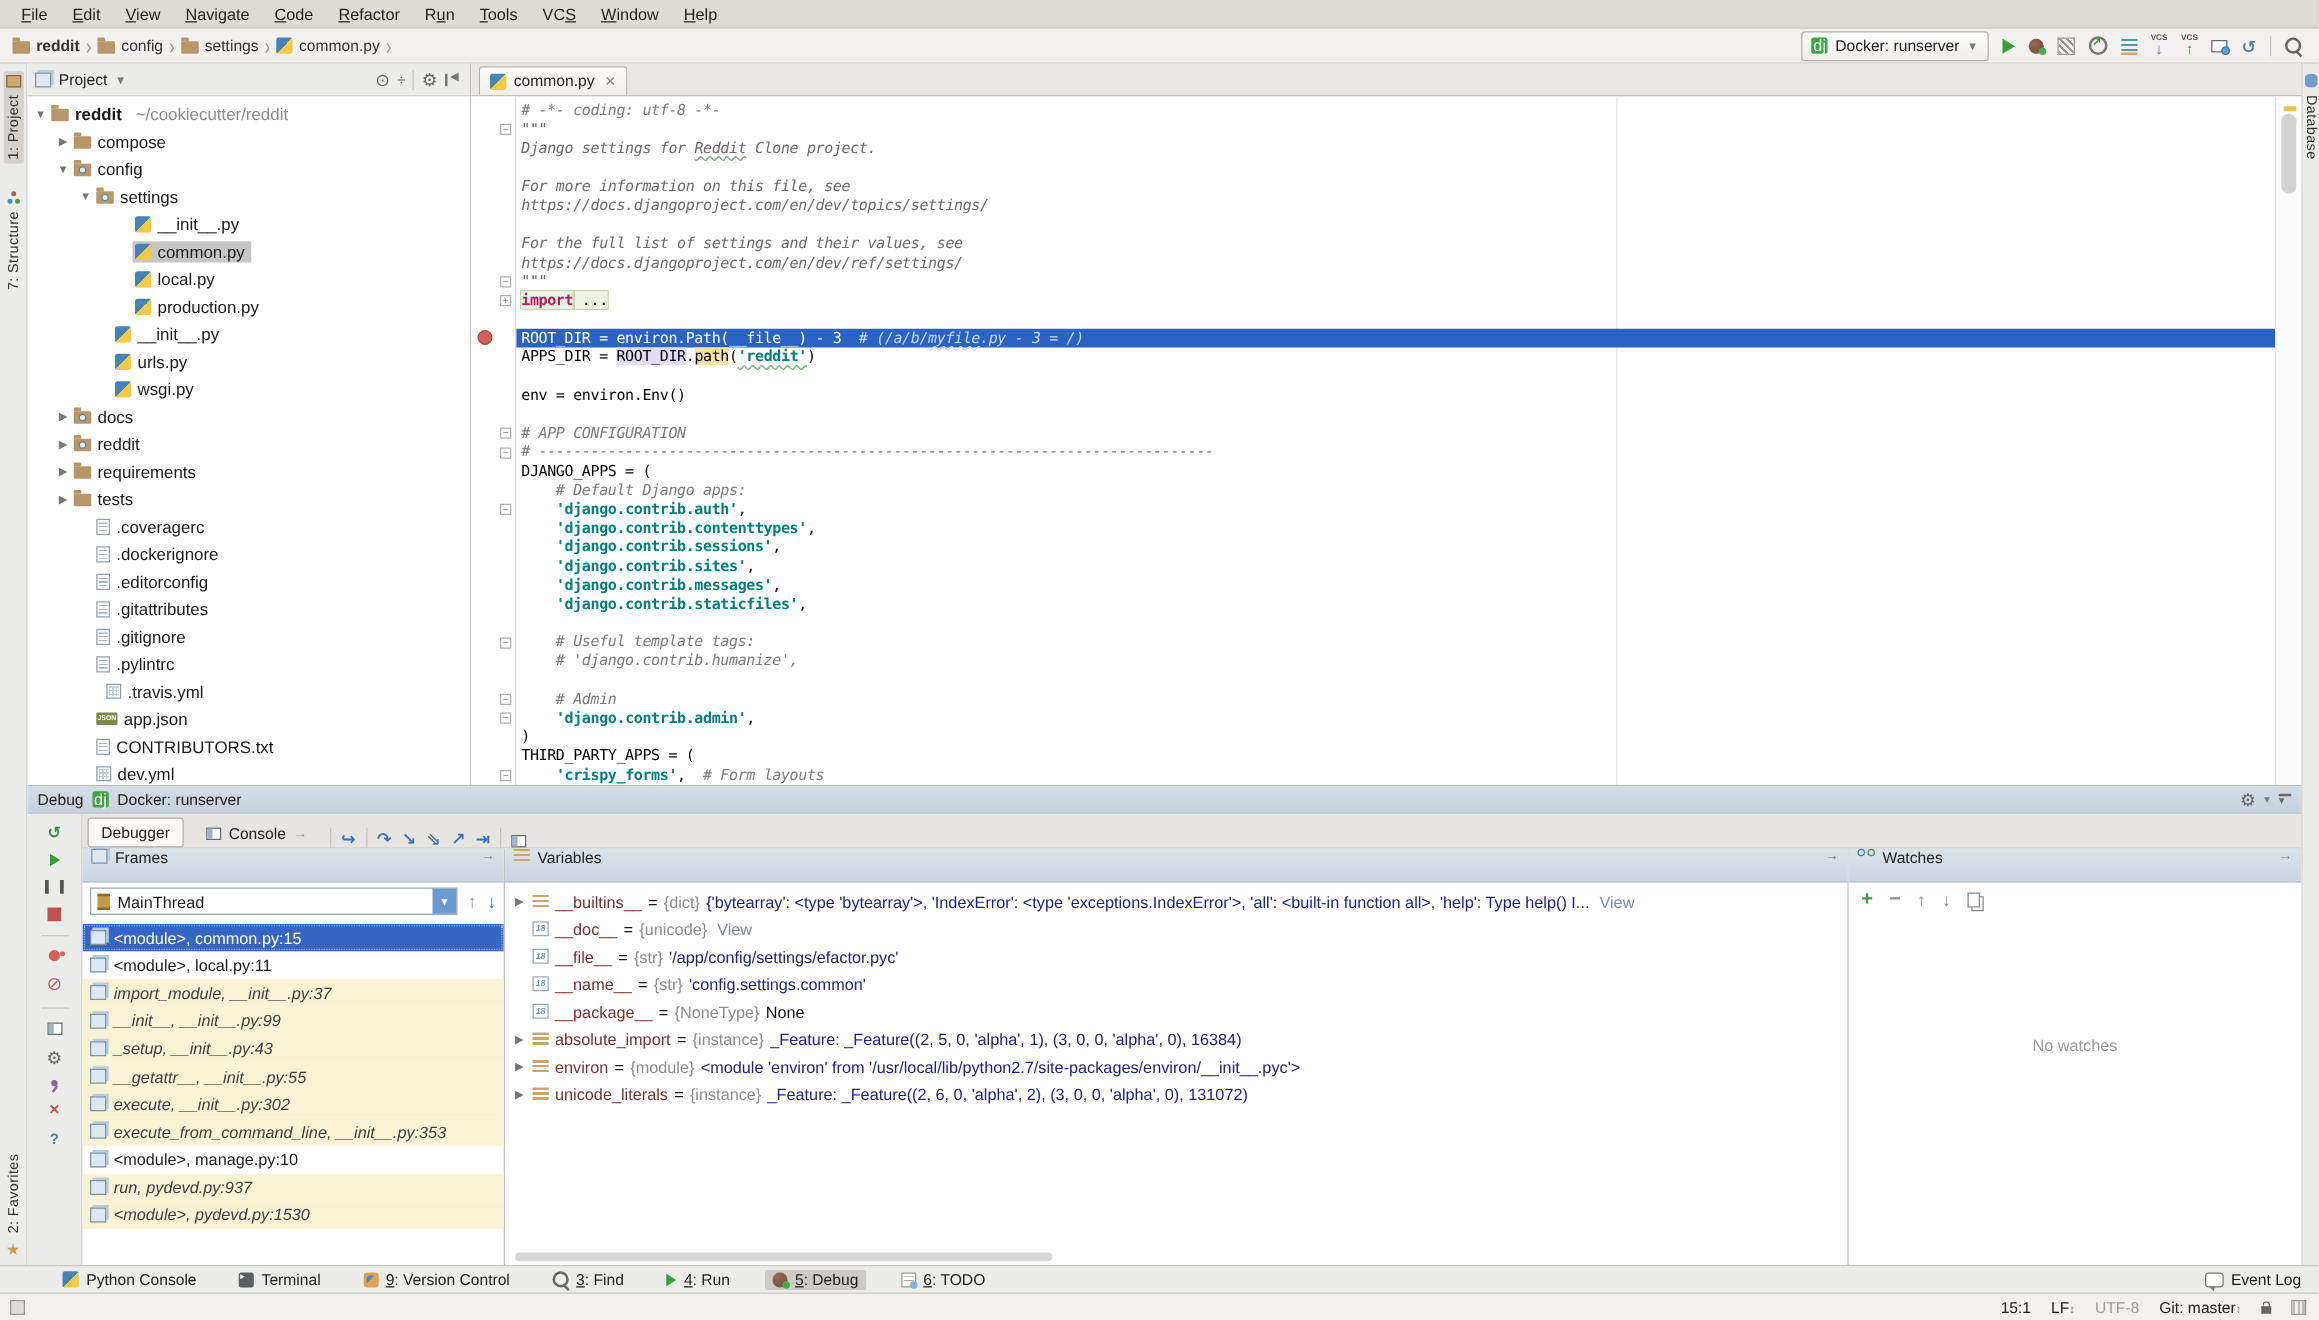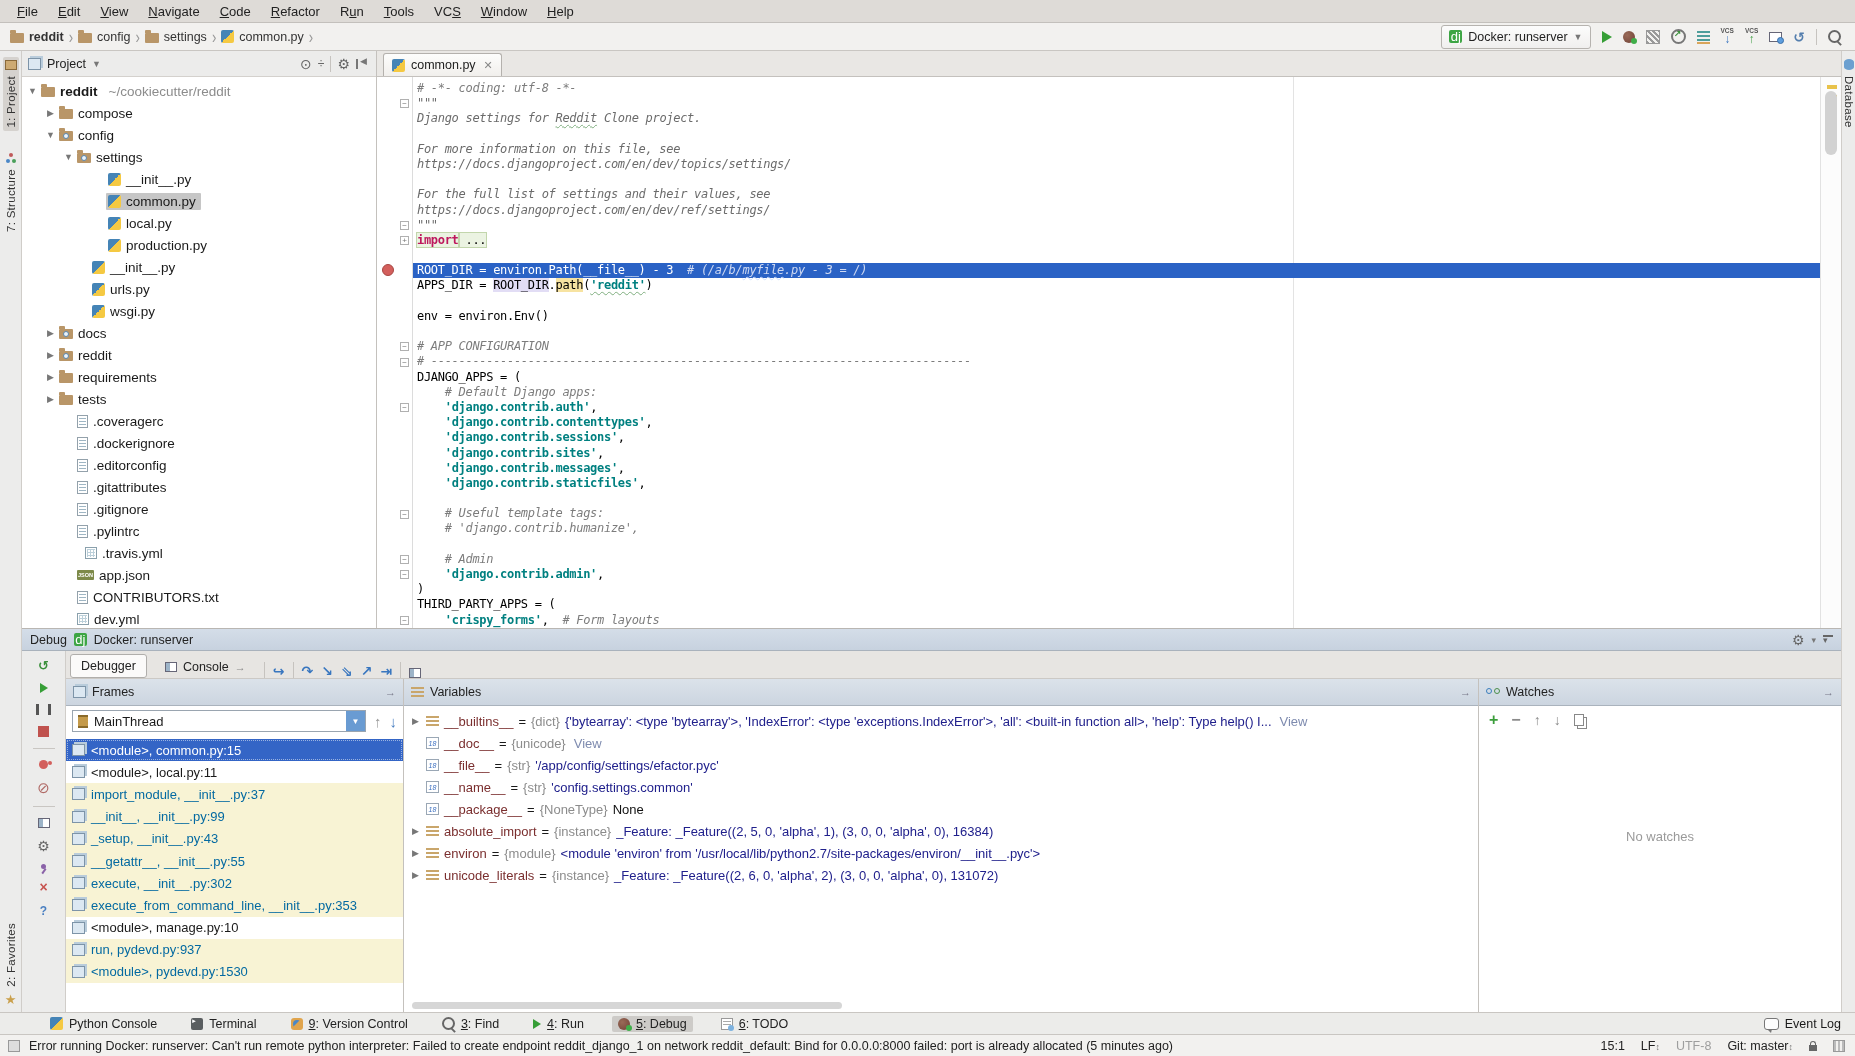--- a/index.html
+++ b/index.html
@@ -149,34 +149,34 @@
   #debug-header{height:22px;background:linear-gradient(#d4dde8,#c7d2df);border-bottom:1px solid #a9b2bc;display:flex;align-items:center;gap:7px;padding:0 8px;font-size:12.5px;color:#222;box-sizing:border-box;}
   #debug-header .spacer{flex:1;}
   #debug-tabs{position:absolute;left:44px;right:0;top:22px;height:28px;background:#e7e5e2;border-bottom:1px solid #ccc9c5;display:flex;align-items:flex-end;gap:8px;padding-left:4px;box-sizing:border-box;}
   .dtab{display:flex;align-items:center;gap:6px;height:22px;padding:0 10px;font-size:12.5px;color:#222;border-radius:3px;}
   .dtab.active{background:#fbfaf9;border:1px solid #b0aeab;}
   .step-ic{font-size:14px;color:#3876bf;font-weight:bold;line-height:1;}
   #debug-lstripe{position:absolute;left:0;top:22px;width:44px;bottom:0;background:#ececeb;border-right:1px solid #d0cdc9;display:flex;flex-direction:column;align-items:center;gap:11px;padding-top:8px;box-sizing:border-box;}
   .hsep{width:22px;height:1px;background:#c9c6c2;}
   #debug-panels{position:absolute;left:44px;right:0;top:50px;bottom:0;display:flex;}
   .dpanel{position:relative;border-right:1px solid #c4c1bd;box-sizing:border-box;background:#fff;}
-  .dpanel-header{height:27px;background:linear-gradient(#dbe2ea,#ccd5e0);border-bottom:1px solid #aab3bd;display:flex;align-items:center;gap:6px;padding:0 7px;font-size:12.5px;color:#222;box-sizing:border-box;}
+  .dpanel-header{height:27px;background:linear-gradient(#dbe2ea,#ccd5e0);border-bottom:1px solid #aab3bd;display:flex;gap:6px;padding:0 7px;font-size:12.5px;color:#222;box-sizing:border-box;}
   .dpanel-header .spacer{flex:1;}
   .dpanel-header .pinarr{color:#778;font-size:11px;}
   #p-frames{width:338px;flex:0 0 auto;}
   #p-vars{flex:1;}
   #p-watches{width:362px;flex:0 0 auto;}
   #thread-row{display:flex;align-items:center;gap:8px;padding:4px 6px;}
   #thread-combo{flex:1;display:flex;align-items:center;gap:6px;height:22px;background:#fff;border:1px solid #9aa5b0;padding-left:5px;box-sizing:border-box;}
   #thread-combo .btn{margin-left:auto;width:19px;height:20px;background:#699bd2;color:#fff;font-size:8px;display:flex;align-items:center;justify-content:center;}
   .updn{font-size:15px;font-weight:bold;}
   #frames-list{position:absolute;left:0;right:0;top:60px;bottom:12px;overflow:hidden;}
   .frow{height:22.2px;display:flex;align-items:center;gap:6px;padding-left:6px;font-size:13px;white-space:nowrap;}
   .frow.selected{background:#3465c6;color:#fff;outline:1px dotted #9ab2e0;outline-offset:-2px;}
-  .frow.library{background:#f8f3d4;color:#0369a1;}
+  .frow.library{background:#f8f3d4;color:#404040;font-style:italic;}
   #vars-list{position:absolute;left:0;right:0;top:31px;bottom:12px;overflow:hidden;}
   .vrow{height:22px;display:flex;align-items:center;gap:5px;padding-left:6px;font-size:13px;white-space:nowrap;overflow:hidden;}
   .vrow .ar{width:11px;color:#777;font-size:9px;text-align:center;flex:0 0 auto;}
   .vname{color:#7a2e2e;}
   .vtype{color:#8c8c8c;}
   .vval{color:#20208c;}
   .vval.plain{color:#111;}
   .vview{color:#7e8baf;margin-left:3px;}
   #watches-toolbar{display:flex;align-items:center;gap:13px;padding:6px 10px;}
   #watches-empty{position:absolute;left:0;right:0;top:150px;text-align:center;color:#9a9a9a;font-size:13px;}
@@ -753,21 +753,20 @@
     </span>
     <span class="right">
     <span class="ic ic-bubble"></span>
     <span>Event Log</span>
   </span>
 </div>
 
 <div id="statusbar">
   <div id="status-left">
     <span class="tw-toggle"></span>
-    <span id="status-msg">Error running Docker: runserver: Can't run remote python interpreter: Failed to create endpoint reddit_django_1 on network reddit_default: Bind for 0.0.0.0:8000 failed: port is already allocated (5 minutes ago)</span>
   </div>
   <div id="status-right">
     <span>15:1</span>
     <span><span>LF</span><span class="mini-updn">↕</span></span>
     <span class="dim">UTF-8</span>
     <span><span>Git: master</span><span class="mini-updn">↕</span></span>
     <span class="ic ic-lock"></span>
     <span class="ic ic-mem"></span>
   </div>
 </div>

